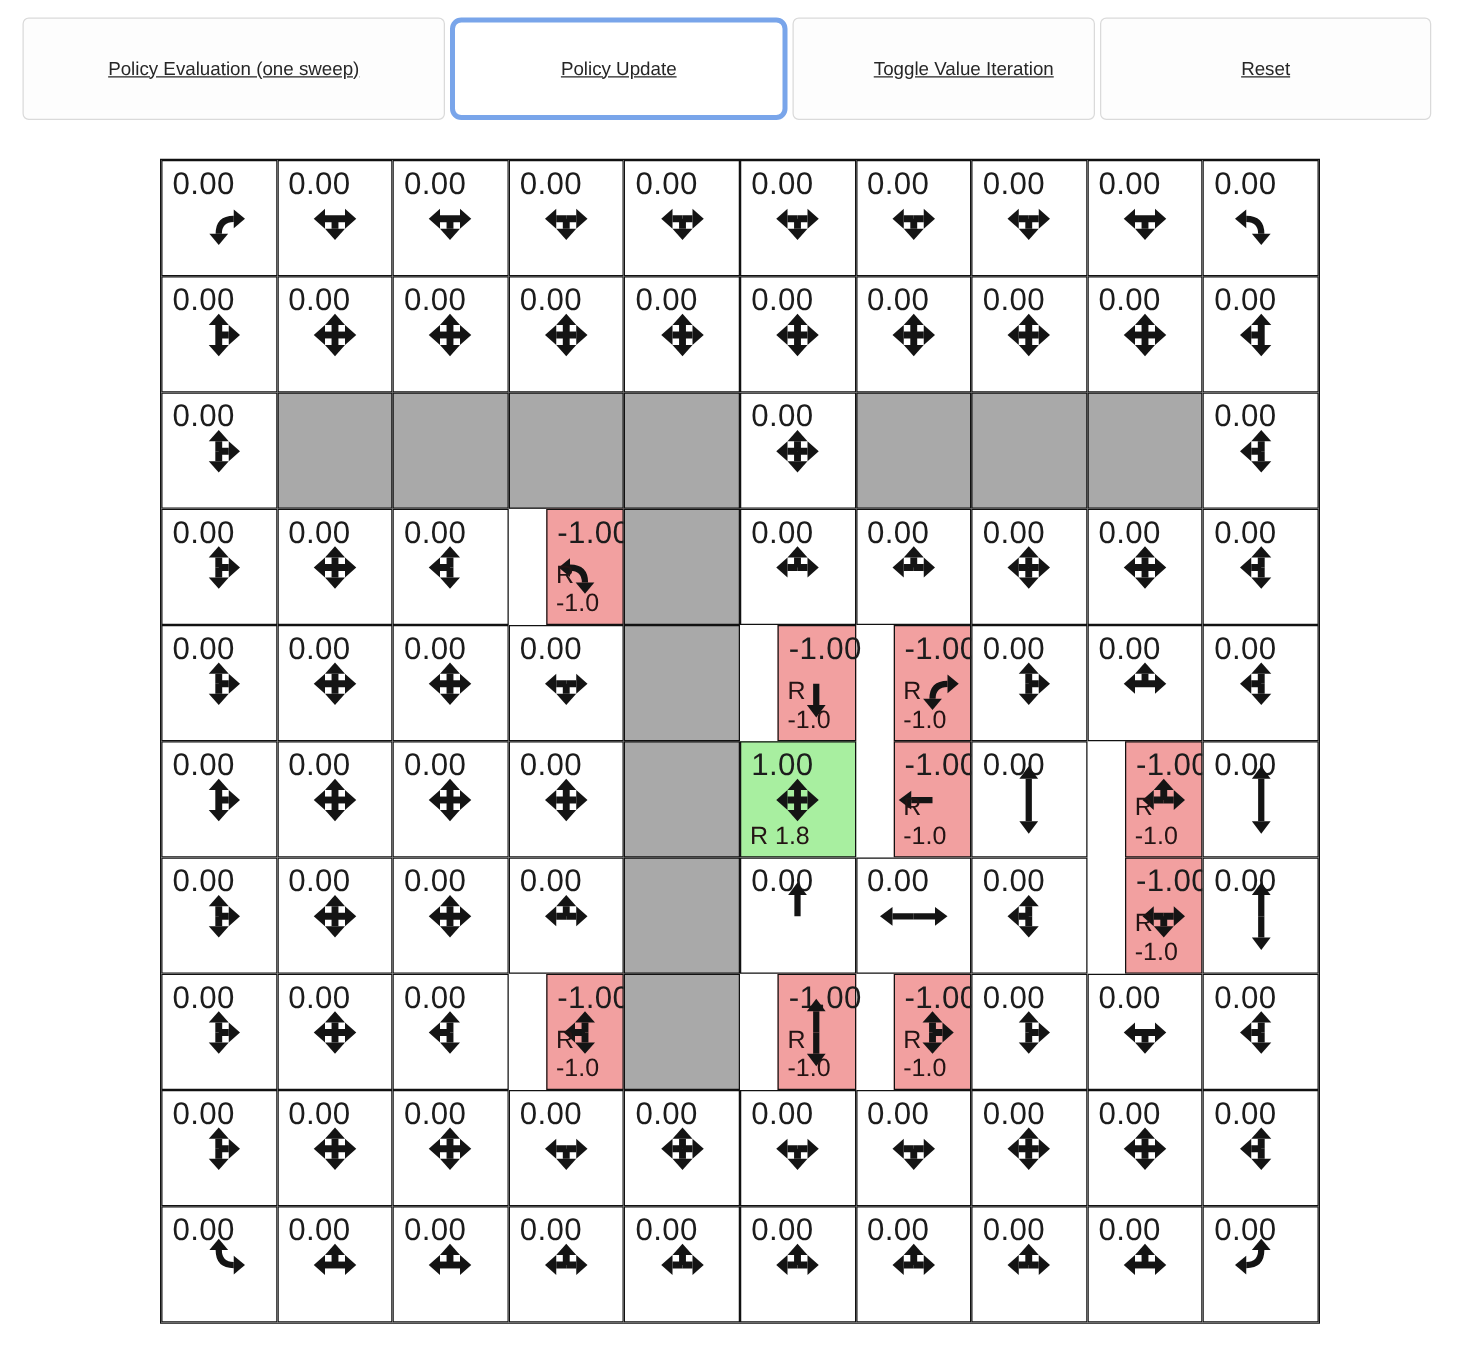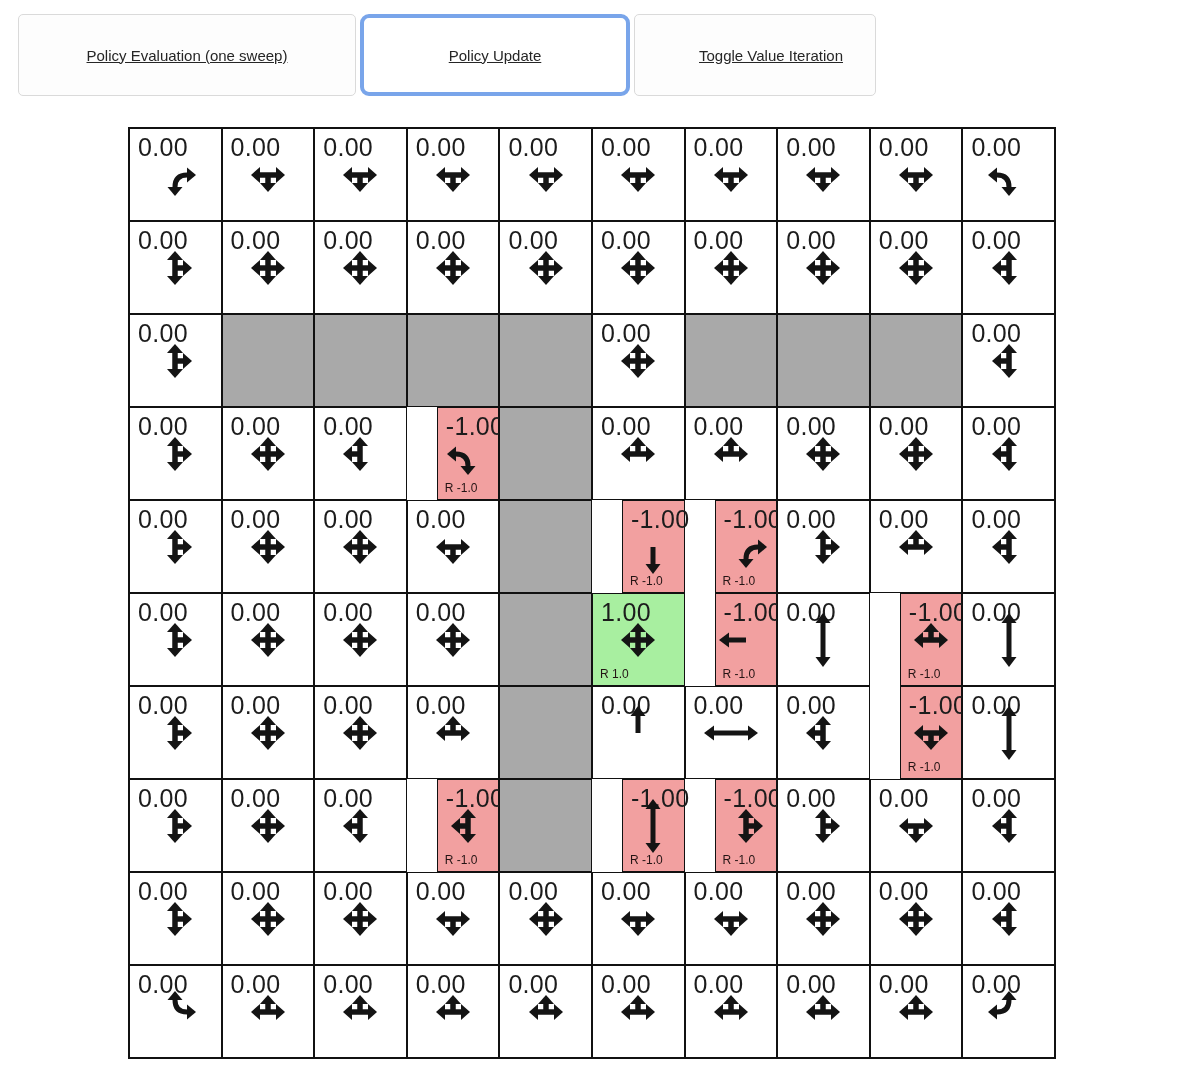--- a/index.html
+++ b/index.html
@@ -36,30 +36,31 @@
   .cell.wall{background:var(--wall,#a9a9a9);}
   .cell.neg{background:var(--neg,#f2a0a0);margin-left:30px;}
   .cell.pos{background:var(--pos,#a8efa0);}
   .val{
     position:absolute;top:4px;left:8px;
     font-size:25px;line-height:1.15;color:#1c1c1c;letter-spacing:0.3px;
   }
   .arrows{position:absolute;top:18px;left:50%;transform:translateX(-50%);}
   .rw{
     position:absolute;bottom:4px;left:7px;
-    font-size:12px;color:#241414;
+    font-size:20px;color:#241414;
   }
 </style>
 </head>
 <body>
 
 <div class="toolbar">
   <button class="btn b1">Policy Evaluation (one sweep)</button>
   <button class="btn b2 selected">Policy Update</button>
   <button class="btn b3">Toggle Value Iteration</button>
+  <button class="btn b4">Reset</button>
 </div>
 
 <div class="grid">
     <div class="cell">
       <div class="val">0.00</div>
       <svg viewBox="-28 -28 56 56" width="56" height="56" class="arrows">
         <path d="M 12 0 Q 0 0 0 12" fill="none" stroke="#141414" stroke-width="5"></path>
         <polygon points="12,7.5 21,0 12,-7.5" fill="#141414"></polygon>
         <polygon points="-7.5,12 0,21 7.5,12" fill="#141414"></polygon>
       </svg>
@@ -587,21 +588,21 @@
       <svg viewBox="-28 -28 56 56" width="56" height="56" class="arrows">
         <line x1="0" y1="0" x2="0" y2="-8" stroke="#141414" stroke-width="5.5"></line>
         <line x1="0" y1="0" x2="0" y2="8" stroke="#141414" stroke-width="5.5"></line>
         <line x1="0" y1="0" x2="-8" y2="0" stroke="#141414" stroke-width="5.5"></line>
         <line x1="0" y1="0" x2="8" y2="0" stroke="#141414" stroke-width="5.5"></line>
         <polygon points="8,-8 0,-17 -8,-8" fill="#141414"></polygon>
         <polygon points="-8,8 0,17 8,8" fill="#141414"></polygon>
         <polygon points="-8,-8 -17,0 -8,8" fill="#141414"></polygon>
         <polygon points="8,8 17,0 8,-8" fill="#141414"></polygon>
       </svg>
-      <div class="rw">R 1.0</div>
+      <div class="rw">R 1.8</div>
     </div>
     <div class="cell neg">
       <div class="val">-1.00</div>
       <svg viewBox="-28 -28 56 56" width="56" height="56" class="arrows">
         <line x1="0" y1="0" x2="-17" y2="0" stroke="#141414" stroke-width="5"></line>
         <polygon points="-17,-7.5 -27,0 -17,7.5" fill="#141414"></polygon>
       </svg>
       <div class="rw">R -1.0</div>
     </div>
     <div class="cell">

